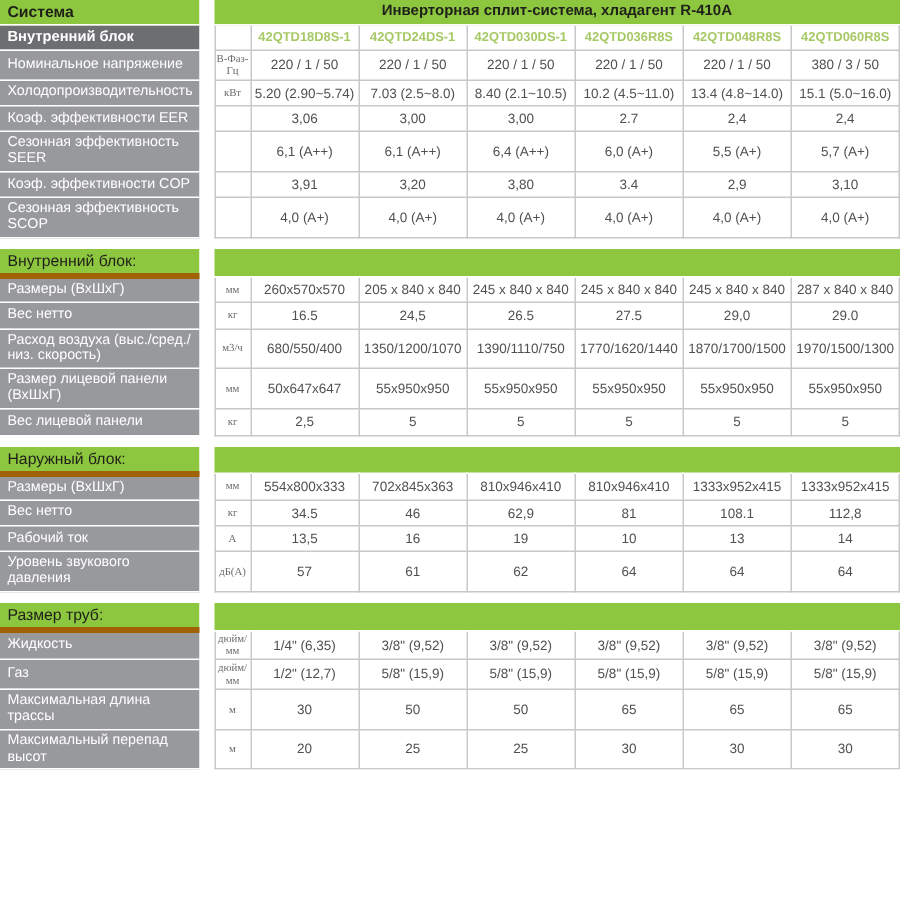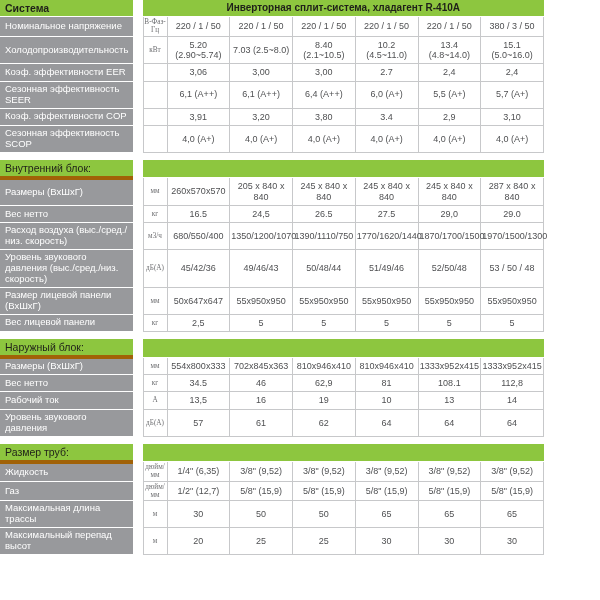--- a/index.html
+++ b/index.html
@@ -1,18 +1,18 @@
 <!DOCTYPE html>
 <html style="--green: #8dc63f; --label-gray: #98999c; --label-dark: #6d6e71; --model-indoor: #a7c965; --model-outdoor: #8ea951; --border: #c7c8ca;"><head>
 <meta charset="utf-8">
 <style>
   html,body{margin:0;padding:0;background:#fff;}
   body{font-family:"Liberation Sans",sans-serif;}
   .sheet{width:600px;background:#fff;}
-  table.spec{width:544px;border-collapse:collapse;table-layout:fixed;}
+  table.spec{width:600px;border-collapse:collapse;table-layout:fixed;}
   td{padding:0;vertical-align:middle;line-height:1.15;}
   
   .lbl{background:var(--label-gray);color:#fff;font-size:9.5px;padding:2px 5px;border-bottom:1px solid #fff;}
   .lbl.blk{background:var(--label-dark);font-weight:bold;font-size:9.8px;}
   .lbl.sys{background:var(--green);color:#1f2019;font-weight:bold;font-size:10.5px;}
   .sysval{background:var(--green);color:#1f2019;font-weight:bold;font-size:10px;text-align:center;border-bottom:1px solid #fff;margin-top:35px;}
   .sect-title{background:var(--green);color:#1f2019;font-weight:normal;font-size:10.5px;padding:2px 5px;border-bottom:4px solid #a16207;}
   .sect-fill{background:var(--green);border-bottom:1px solid #fff;}
   
   .gap{background:#fff;border:none;}
@@ -40,20 +40,31 @@
         <col>
         <col>
       </colgroup>
       <tbody>
         <tr>
           <td class="lbl sys">Система</td>
           <td class="gap"></td>
           <td class="sysval" colspan="7">Инверторная сплит-система, хладагент R-410A</td>
         </tr>
         <tr>
+          <td class="lbl blk">Внутренний блок</td>
+          <td class="gap"></td>
+          <td class="unit"></td>
+          <td class="val model indoor">42QTD18D8S-1</td>
+          <td class="val model indoor">42QTD24DS-1</td>
+          <td class="val model indoor">42QTD030DS-1</td>
+          <td class="val model indoor">42QTD036R8S</td>
+          <td class="val model indoor">42QTD048R8S</td>
+          <td class="val model indoor">42QTD060R8S</td>
+        </tr>
+        <tr>
           <td class="lbl">Номинальное напряжение</td>
           <td class="gap"></td>
           <td class="unit">В-Фаз-Гц</td>
           <td class="val">220 / 1 / 50</td>
           <td class="val">220 / 1 / 50</td>
           <td class="val">220 / 1 / 50</td>
           <td class="val">220 / 1 / 50</td>
           <td class="val">220 / 1 / 50</td>
           <td class="val">380 / 3 / 50</td>
         </tr>
@@ -160,31 +171,20 @@
           <td class="gap"></td>
           <td class="unit">м3/ч</td>
           <td class="val">680/550/400</td>
           <td class="val">1350/1200/1070</td>
           <td class="val">1390/1110/750</td>
           <td class="val">1770/1620/1440</td>
           <td class="val">1870/1700/1500</td>
           <td class="val">1970/1500/1300</td>
         </tr>
         <tr>
-          <td class="lbl">Уровень звукового давления (выс./сред./низ. скорость)</td>
-          <td class="gap"></td>
-          <td class="unit">дБ(А)</td>
-          <td class="val">45/42/36</td>
-          <td class="val">49/46/43</td>
-          <td class="val">50/48/44</td>
-          <td class="val">51/49/46</td>
-          <td class="val">52/50/48</td>
-          <td class="val">53 / 50 / 48</td>
-        </tr>
-        <tr>
           <td class="lbl">Размер лицевой панели (ВхШхГ)</td>
           <td class="gap"></td>
           <td class="unit">мм</td>
           <td class="val">50x647x647</td>
           <td class="val">55x950x950</td>
           <td class="val">55x950x950</td>
           <td class="val">55x950x950</td>
           <td class="val">55x950x950</td>
           <td class="val">55x950x950</td>
         </tr>

